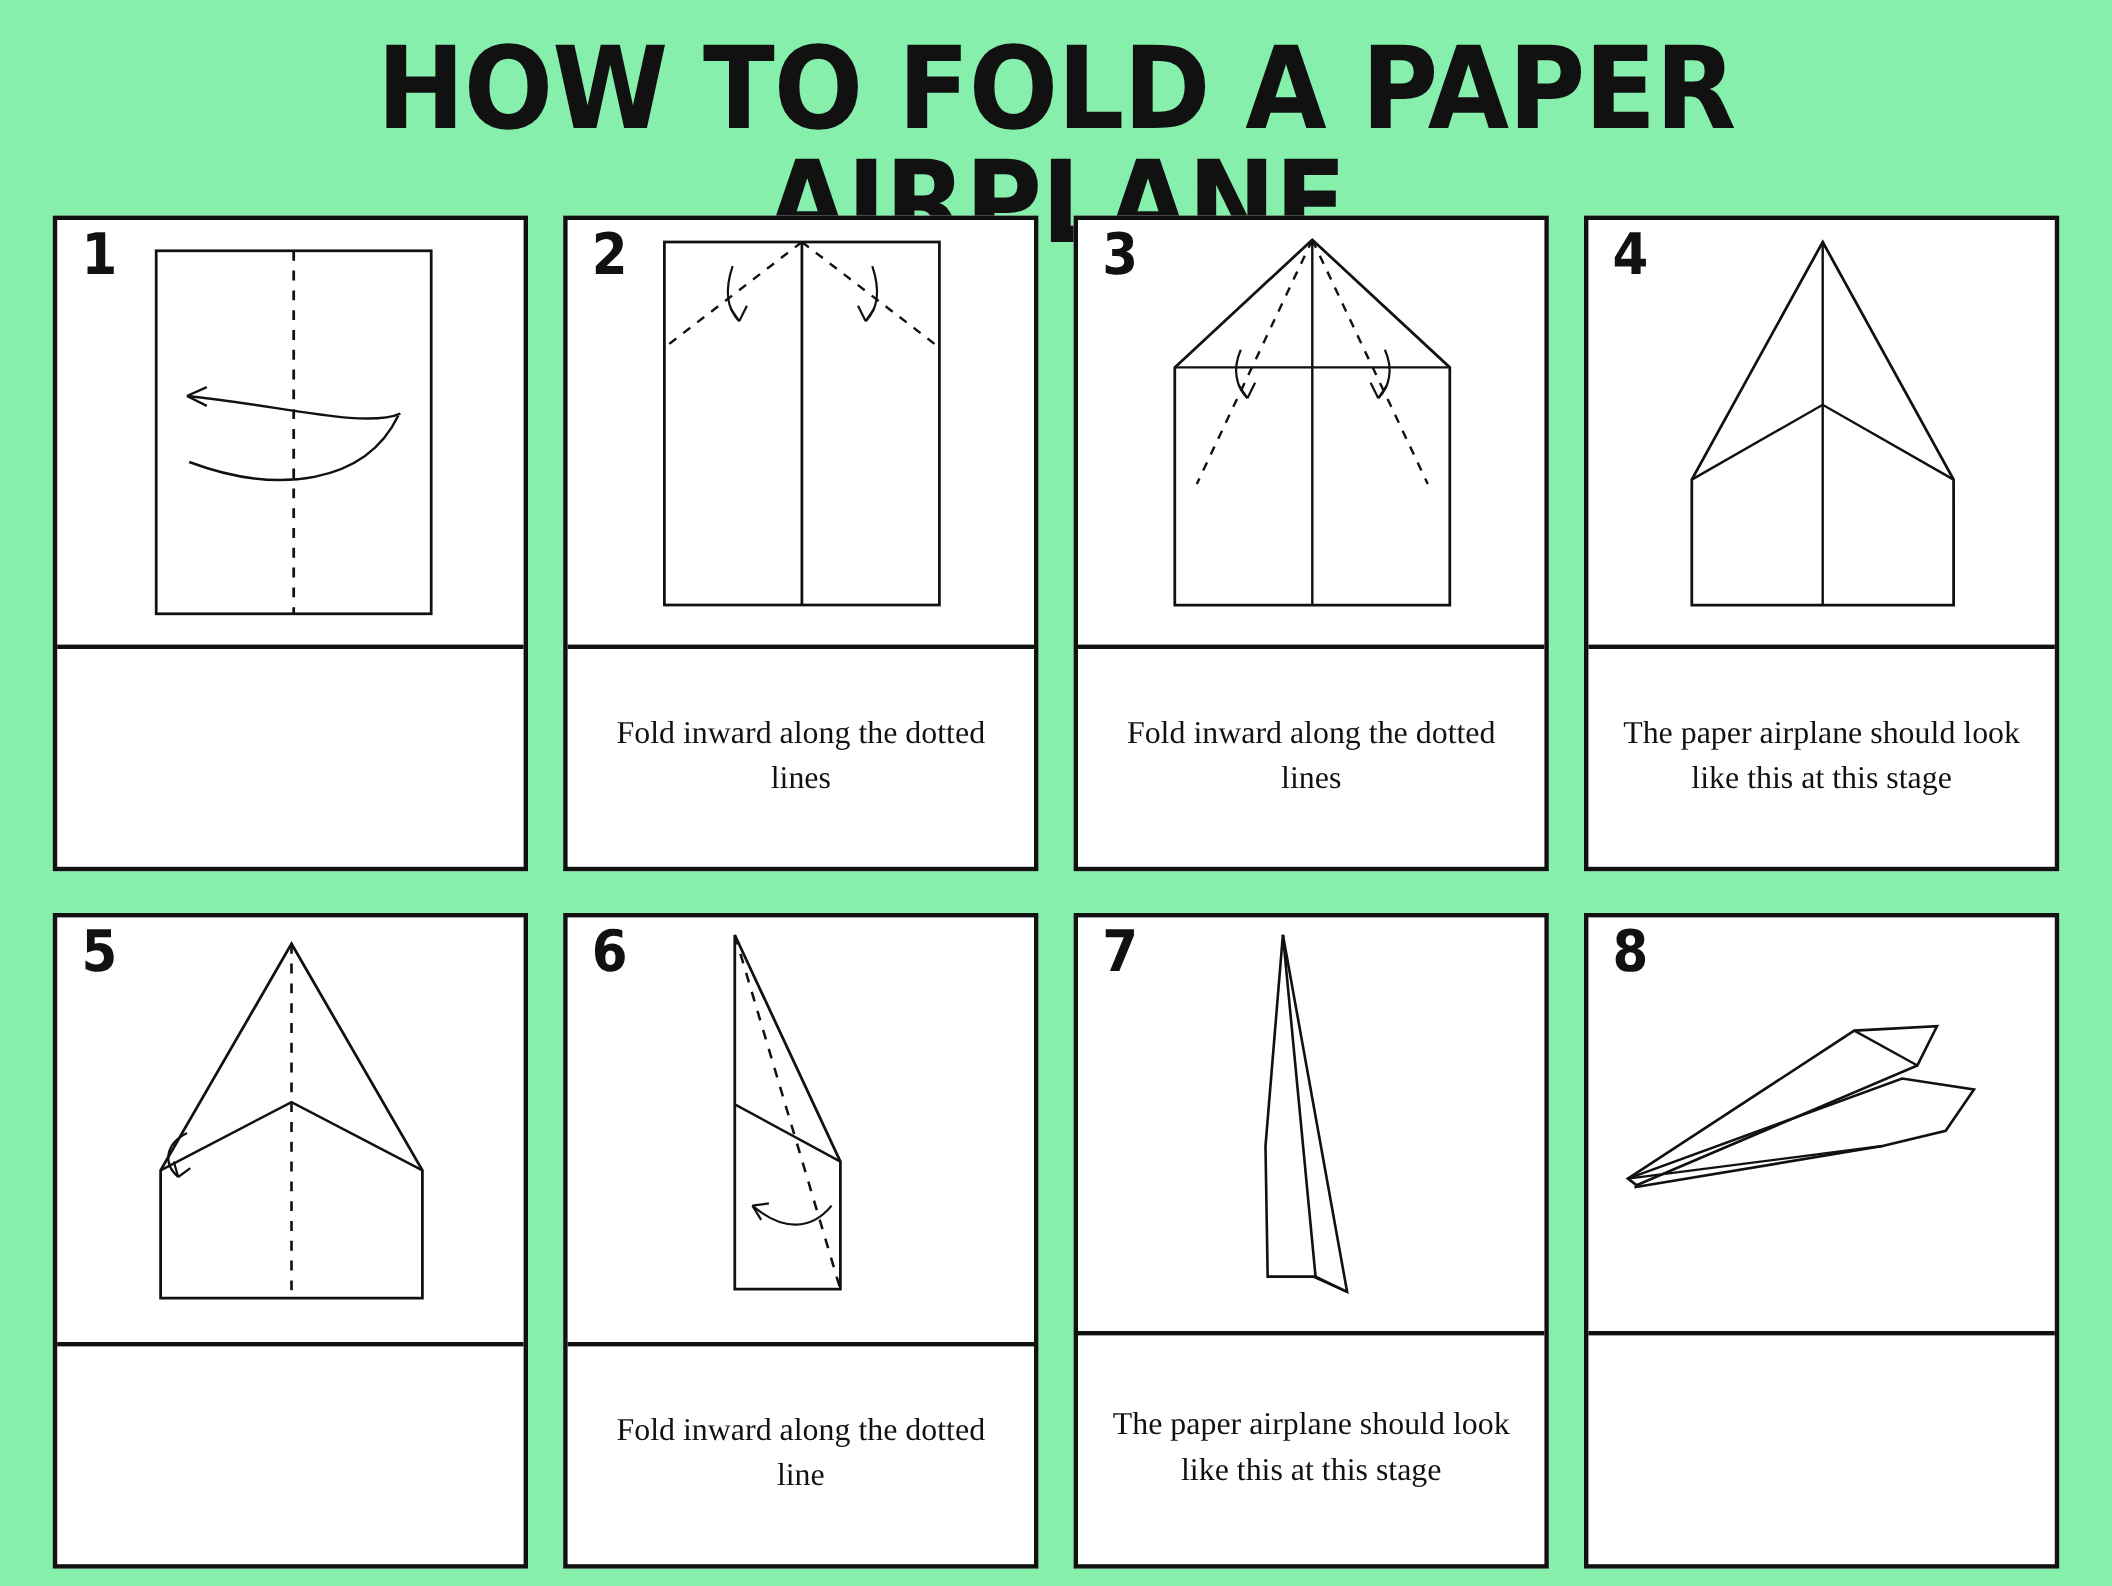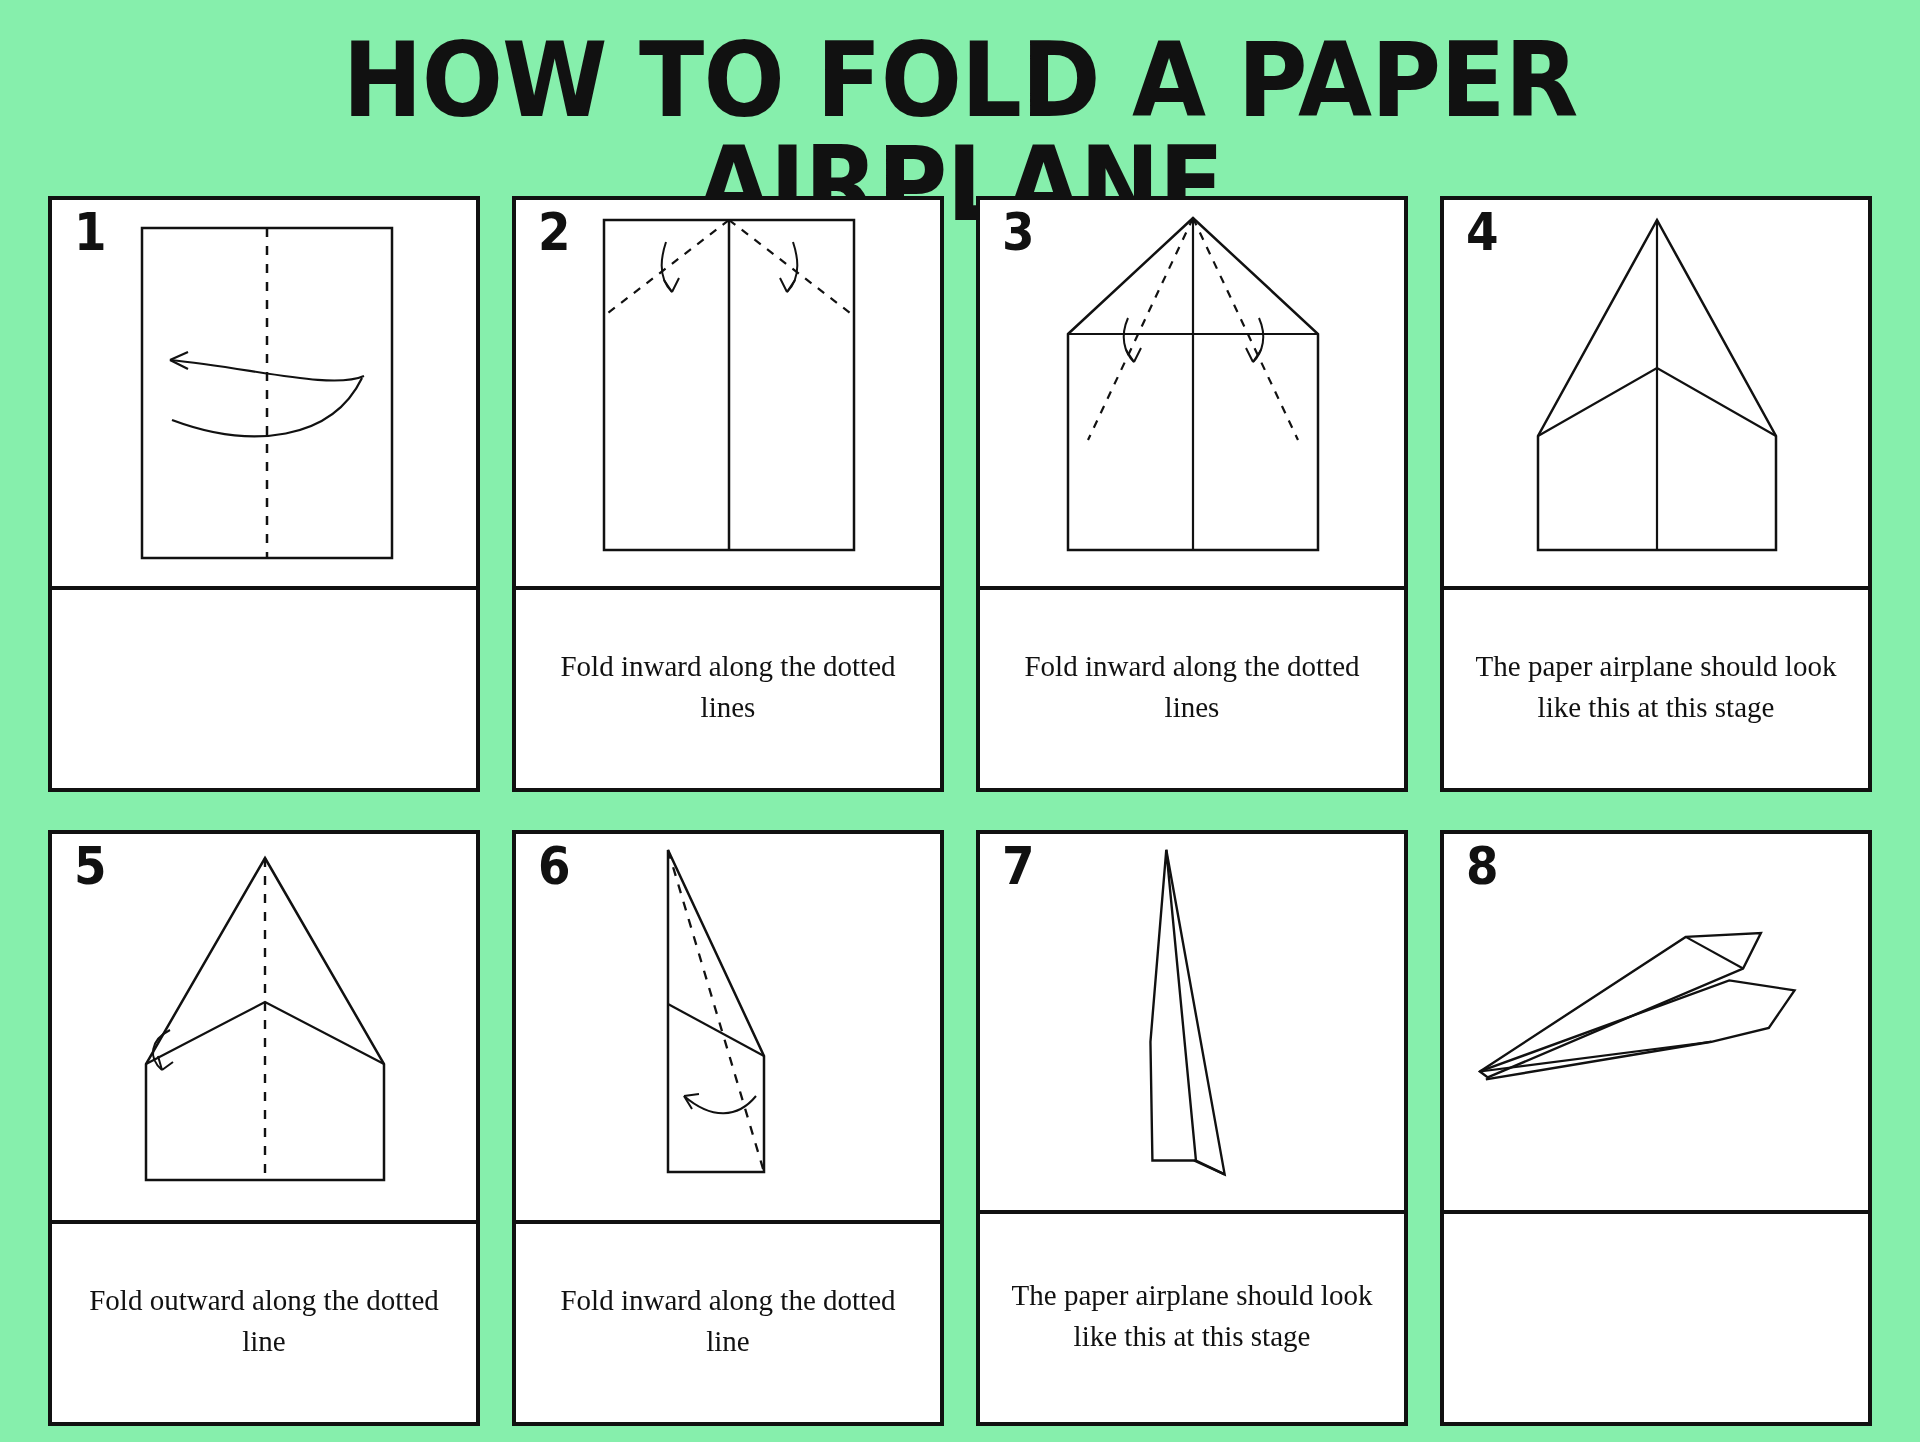--- a/index.html
+++ b/index.html
@@ -156,21 +156,20 @@
       <div class="fig">
         <span class="num">5</span>
         <svg viewBox="0 0 424 386" preserveAspectRatio="xMidYMid meet">
           <path d="M213 24 L 332 230 L 332 346 L 94 346 L 94 230 Z" fill="none" stroke="#111" stroke-width="2.5"></path>
           <path d="M94 230 L 213 168 L 332 230" fill="none" stroke="#111" stroke-width="2.2"></path>
           <line x1="213" y1="24" x2="213" y2="346" stroke="#111" stroke-width="2.4" stroke-dasharray="9,9"></line>
           <path d="M118 196 C 98 206, 96 224, 110 236" fill="none" stroke="#111" stroke-width="2"></path>
           <path d="M110 236 L 106 222 M110 236 L 121 228" fill="none" stroke="#111" stroke-width="2"></path>
         </svg>
       </div>
-      <div class="caption">Fold outward along the dotted line</div>
     </div>
 
     <div class="card c6">
       <div class="fig">
         <span class="num">6</span>
         <svg viewBox="0 0 424 386" preserveAspectRatio="xMidYMid meet">
           <path d="M152 16 L 248 222 L 248 338 L 152 338 Z" fill="none" stroke="#111" stroke-width="2.5"></path>
           <path d="M152 170 L 248 222" fill="none" stroke="#111" stroke-width="2.2"></path>
           <line x1="152" y1="16" x2="248" y2="338" stroke="#111" stroke-width="2.3" stroke-dasharray="9,9"></line>
           <path d="M168 262 C 196 286, 222 284, 240 262" fill="none" stroke="#111" stroke-width="2"></path>

